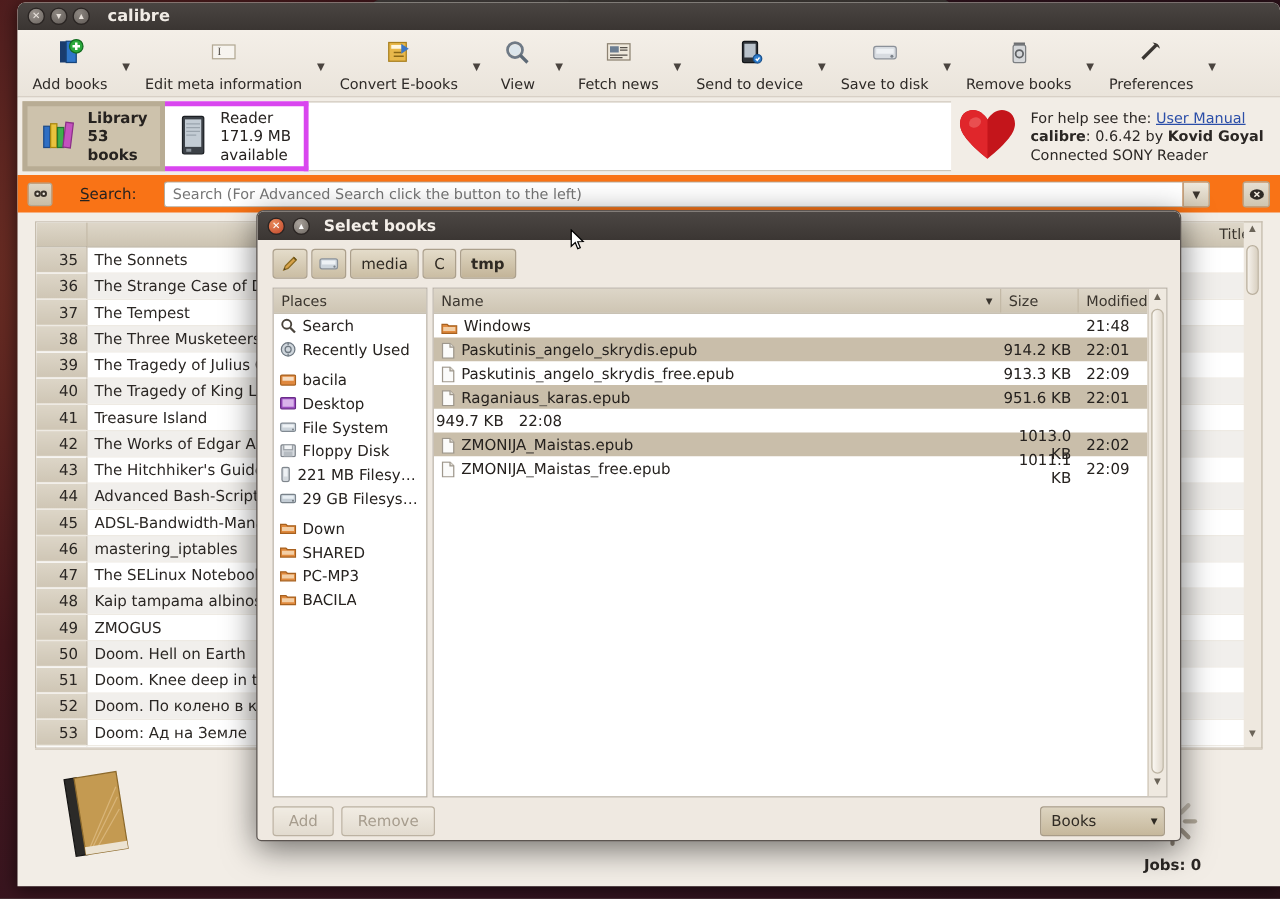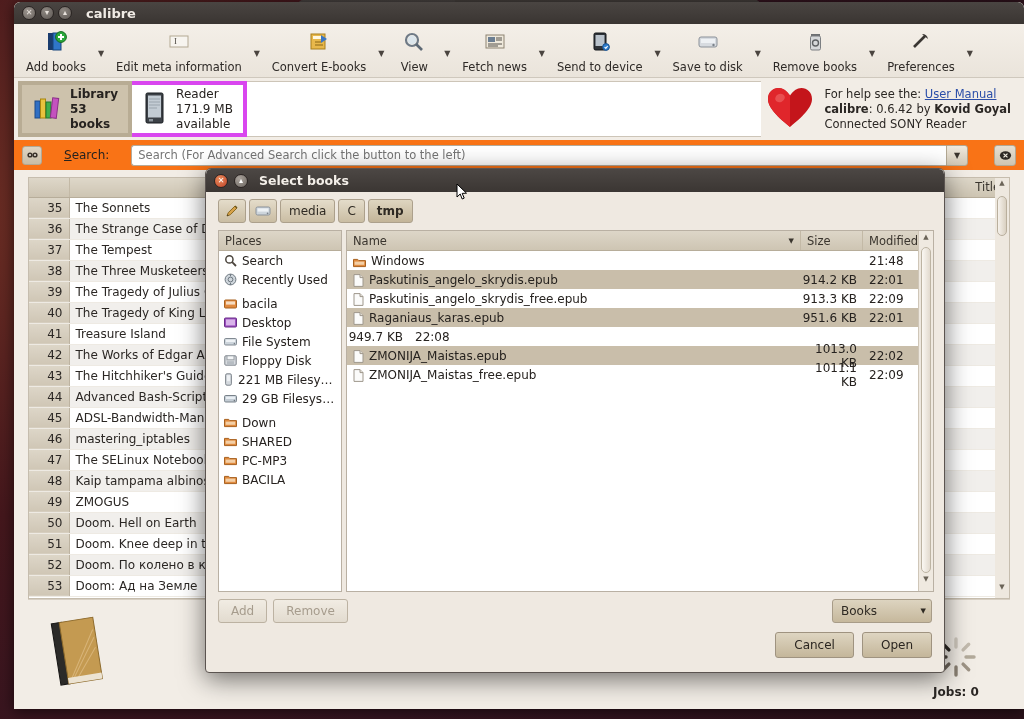--- a/index.html
+++ b/index.html
@@ -157,21 +157,21 @@
   }
   .sc-arrow { position: absolute; left: 0; right: 0; height: 14px; text-align: center; font-size: 7px; color: #6b6458; }
 
   
   #coverpanel {
     position: absolute; left: 14px; right: 14px; bottom: 2px; height: 108px;
     background: #f2ede6; border-top: 1px solid #d7cfc3;
   }
   #bookicon { position: absolute; left: 18px; top: 14px; width: 64px; height: 76px; }
   #jobs-area {
-    position: absolute; right: 14px; bottom: 8px; width: 80px;
+    position: absolute; right: 32px; bottom: 8px; width: 80px;
     display: flex; flex-direction: column; align-items: center; gap: 2px;
   }
   #jobs-label { font-size: 12px; font-weight: bold; color: #2b2724; }
 
   
   #dialog {
     position: absolute; left: 205px; top: 168px; width: 740px; height: 505px;
     background: #efe9e1; border: 1px solid #5b5450;
     border-radius: 6px 6px 4px 4px;
     box-shadow: 0 6px 26px rgba(0,0,0,.55);
@@ -865,23 +865,19 @@
 
   <div id="dlg-foot">
     <button class="fbtn">Add</button>
     <button class="fbtn">Remove</button>
     <div id="filter-select">
       <span>Books</span>
       <span style="font-size:7px">▼</span>
     </div>
   </div>
 
-  <div id="dlg-actions">
-    <button class="abtn">Cancel</button>
-    <button class="abtn">Open</button>
-  </div>
 </div>
 
 <div id="cursor">
   <svg width="12" height="18" viewBox="0 0 12 18">
     <path d="M1 1 L1 14 L4.2 11 L6.2 16 L8.2 15.1 L6.2 10.4 L10.5 10.2 Z" fill="#fff" stroke="#000" stroke-width="1"></path>
   </svg>
 </div>
 
 </body></html>

